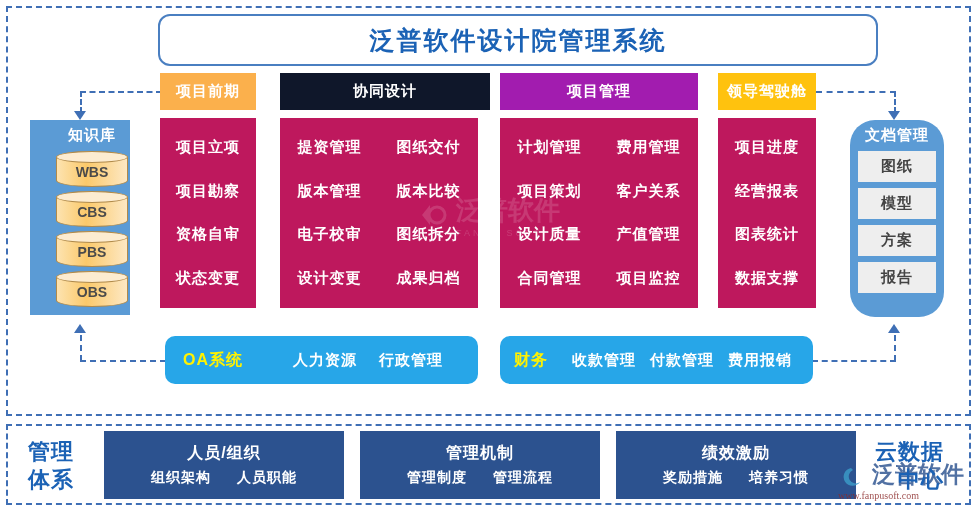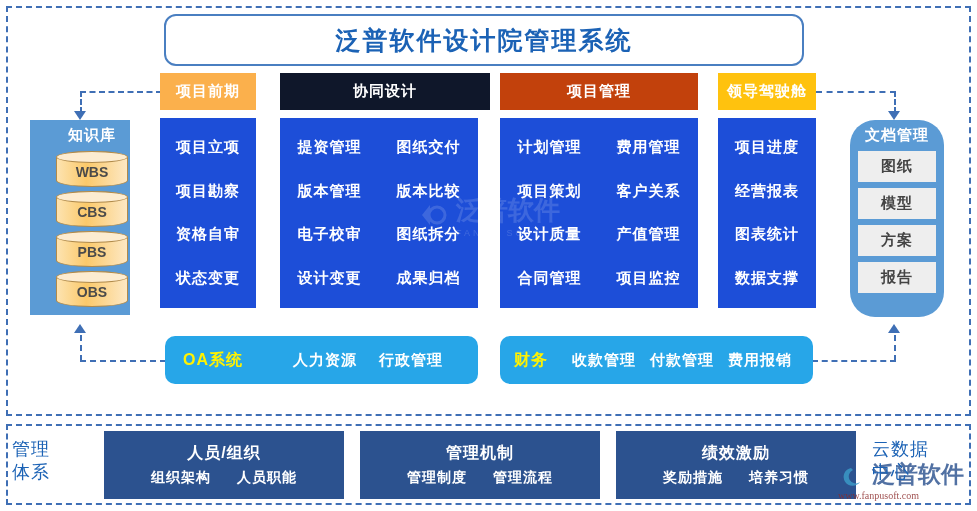--- a/index.html
+++ b/index.html
@@ -17,38 +17,38 @@
     position:absolute;
     border:2px dashed #3f6fb5;
     box-sizing:border-box;
     pointer-events:none;
   }
   #frame-top{left:6px;top:6px;width:965px;height:410px;}
   #frame-bottom{left:6px;top:424px;width:965px;height:81px;}
 
   
   #main-title{
-    position:absolute;left:164px;top:14px;width:640px;height:52px;
+    position:absolute;left:158px;top:14px;width:720px;height:52px;
     border:2px solid #4a7fc1;border-radius:12px;background:#ffffff;
     display:flex;align-items:center;justify-content:center;
     color:#1b62b5;font-size:25px;font-weight:bold;letter-spacing:2px;
     box-sizing:border-box;
   }
 
   
   .col-header{
     position:absolute;height:37px;
     display:flex;align-items:center;justify-content:center;
     color:#ffffff;font-size:15px;font-weight:bold;letter-spacing:1px;
     box-sizing:border-box;
   }
 
   
   .col-panel{
-    position:absolute;background:#1d4ed8;
+    position:absolute;background:#be185d;
     display:flex;flex-direction:column;justify-content:center;
     box-sizing:border-box;padding:8px 0;
   }
   .panel-row{
     display:flex;justify-content:space-around;align-items:center;
     flex:1;
   }
   .panel-cell{
     color:#ffffff;font-size:15px;font-weight:bold;letter-spacing:1px;
     text-align:center;flex:1;
@@ -108,22 +108,22 @@
     position:absolute;background:#2c528f;
     display:flex;flex-direction:column;align-items:center;justify-content:center;
     box-sizing:border-box;gap:5px;
   }
   .navy-title{color:#ffffff;font-size:16px;font-weight:bold;letter-spacing:1px;}
   .navy-items{display:flex;gap:26px;}
   .navy-item{color:#ffffff;font-size:14px;font-weight:bold;letter-spacing:1px;}
 
   
   .corner-label{
-    position:absolute;color:#1b62b5;font-size:18px;font-weight:normal;
-    line-height:1.25;text-align:left;letter-spacing:1px;
+    position:absolute;color:#1b62b5;font-size:22px;font-weight:bold;
+    line-height:1.25;text-align:right;letter-spacing:1px;
   }
 
   
   .conn{position:absolute;pointer-events:none;}
   .conn-h{border-top:2px dashed #3f6fb5;}
   .conn-v{border-left:2px dashed #3f6fb5;}
   .arrow{position:absolute;width:0;height:0;}
   .arrow-down{
     border-left:6px solid transparent;border-right:6px solid transparent;
     border-top:9px solid #3f6fb5;
@@ -234,21 +234,21 @@
     <div class="panel-row">
       <div class="panel-cell">电子校审</div>
       <div class="panel-cell">图纸拆分</div>
     </div>
     <div class="panel-row">
       <div class="panel-cell">设计变更</div>
       <div class="panel-cell">成果归档</div>
     </div>
   </div>
 
-  <div class="col-header" style="left:500px;top:73px;width:198px;background:#c2410c;">项目管理</div>
+  <div class="col-header" style="left:500px;top:73px;width:198px;background:#a21caf;">项目管理</div>
   <div class="col-panel" style="left:500px;top:118px;width:198px;height:190px;">
     <div class="panel-row">
       <div class="panel-cell">计划管理</div>
       <div class="panel-cell">费用管理</div>
     </div>
     <div class="panel-row">
       <div class="panel-cell">项目策划</div>
       <div class="panel-cell">客户关系</div>
     </div>
     <div class="panel-row">

